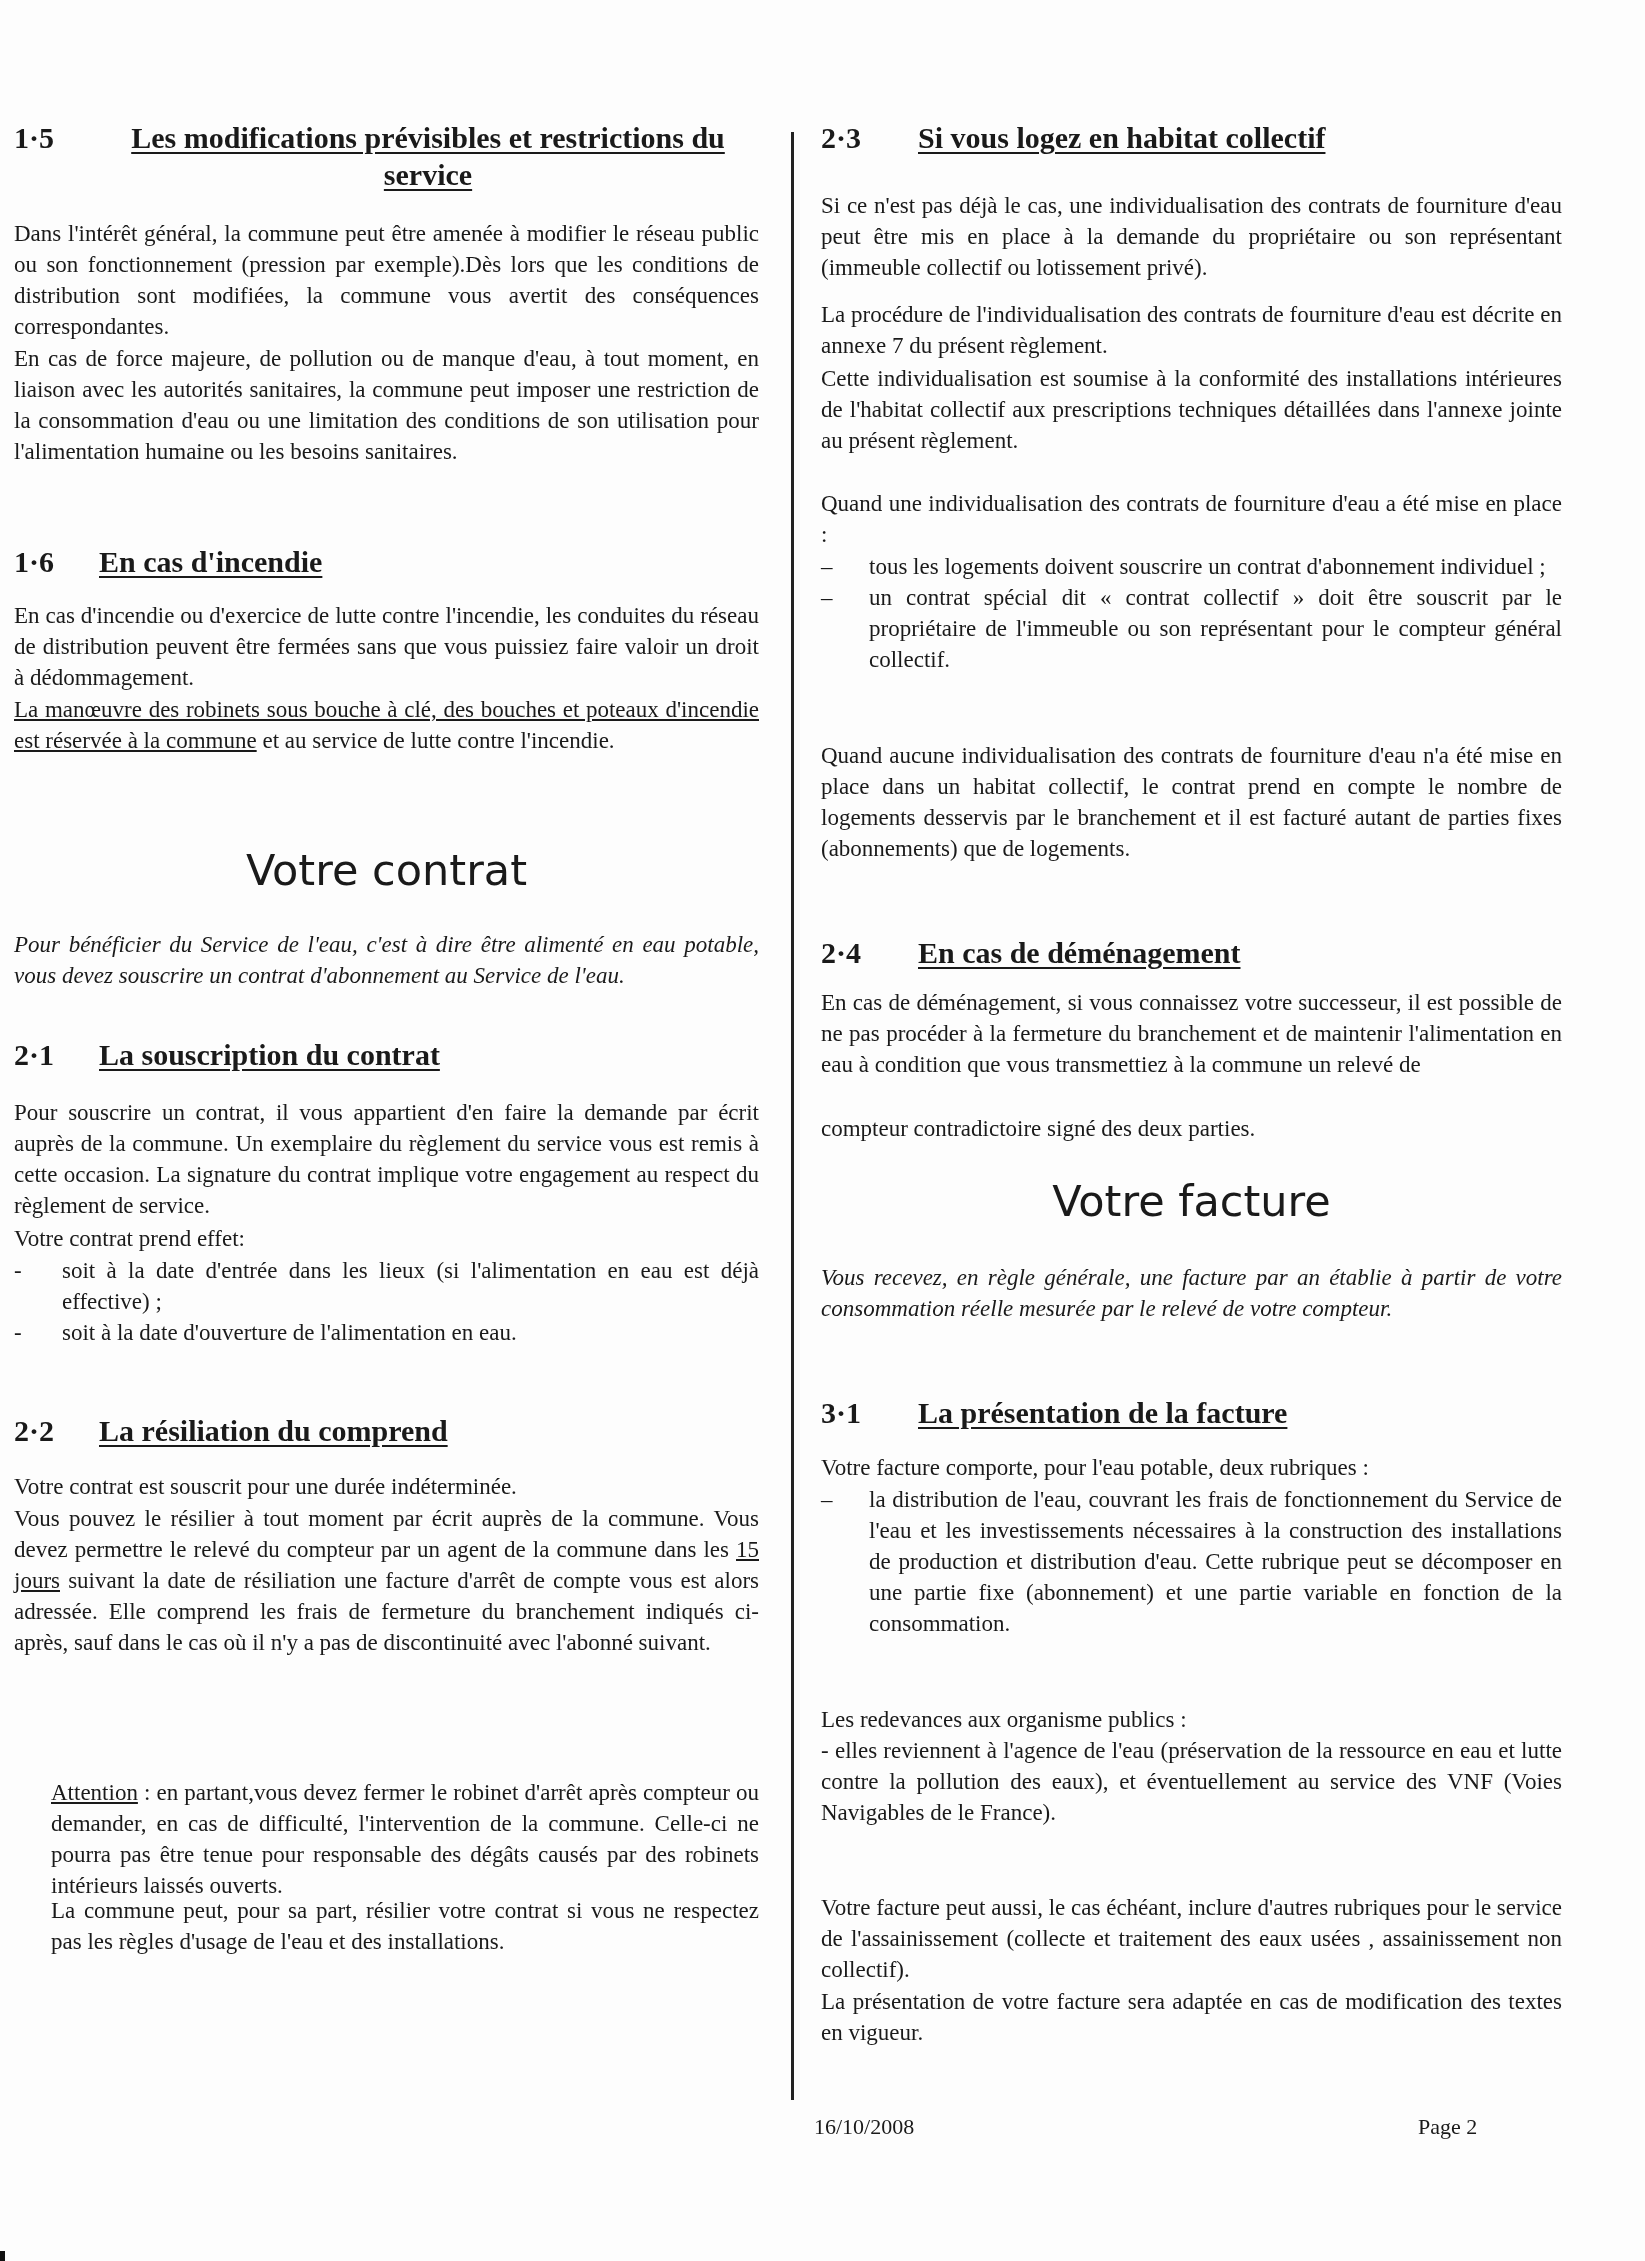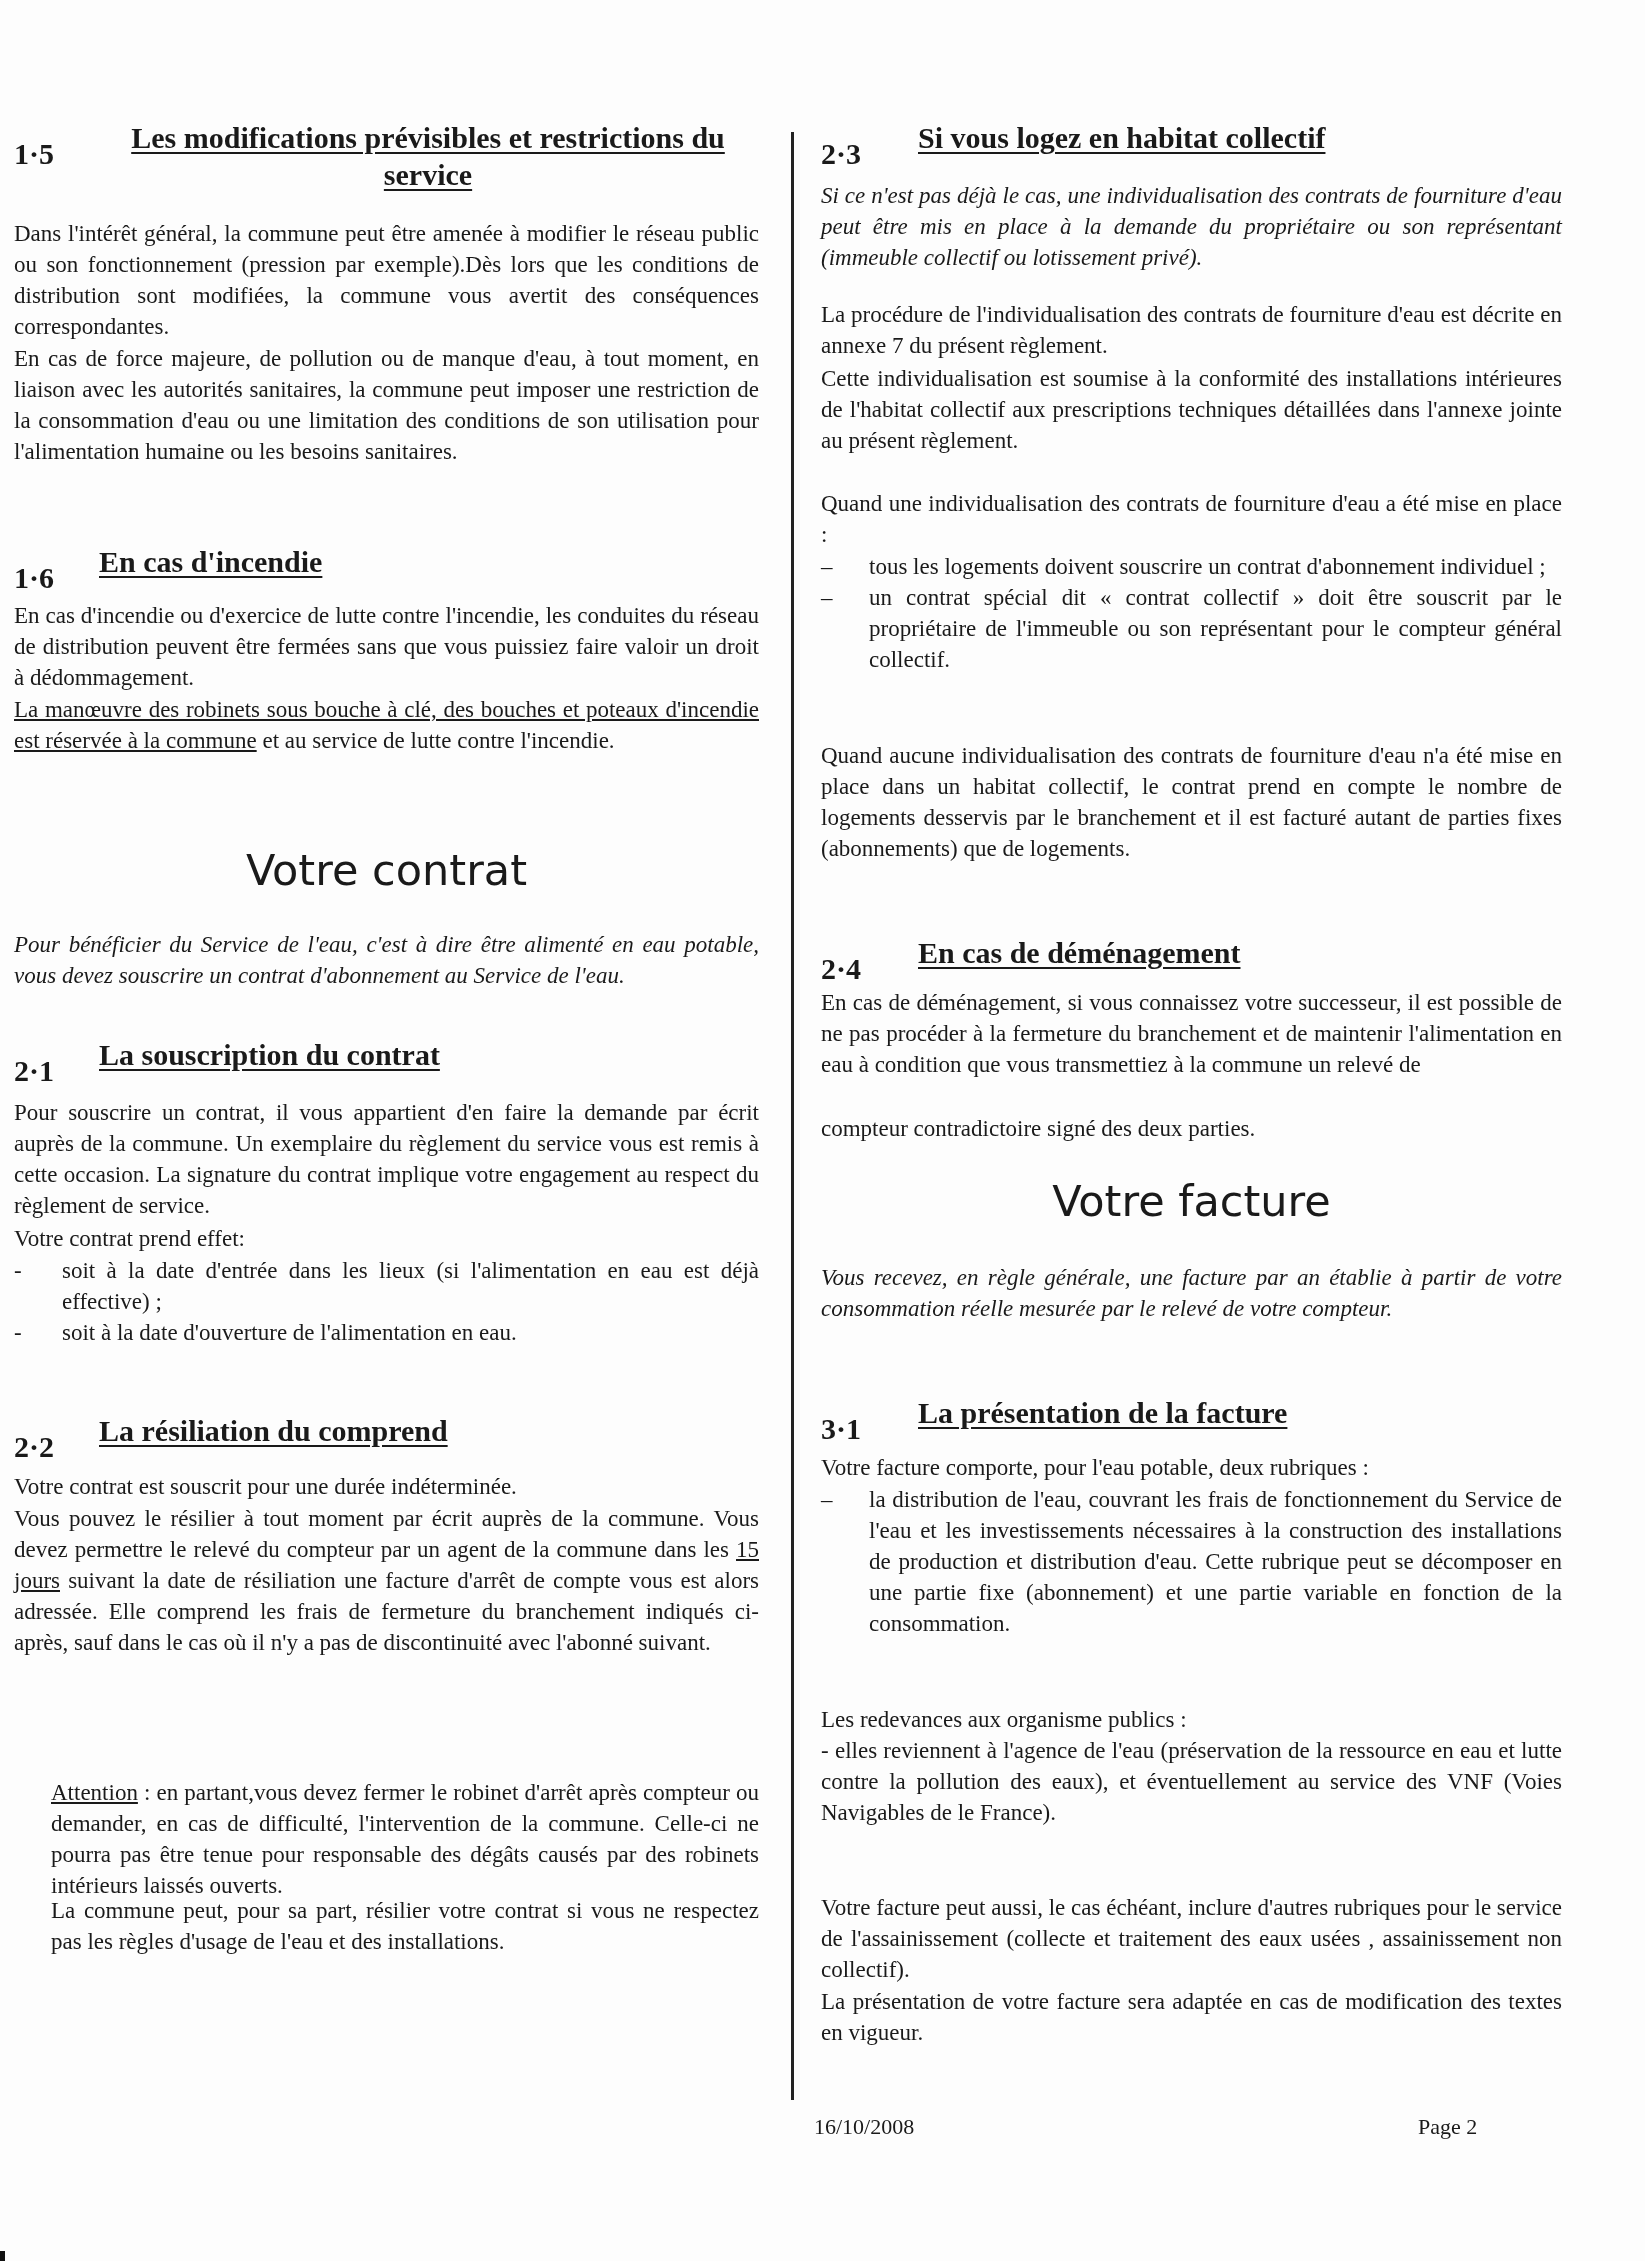--- a/index.html
+++ b/index.html
@@ -7,21 +7,21 @@
     width: 1646px; height: 2261px; background: #fdfdfd; position: relative; overflow: hidden;
     font-family: "Liberation Serif", "DejaVu Serif", serif; color: #1a1a1a;
   }
   .col { position: absolute; top: 0; }
   .col-left { left: 14px; width: 745px; }
   .col-right { left: 821px; width: 741px; }
   .divider { position: absolute; left: 791px; top: 132px; width: 2.6px; height: 1968px; background: #222; }
   .page-mark { position: absolute; left: 0; top: 2251px; width: 4.5px; height: 10.3px; background: #111; }
 
   .heading { position: absolute; font-weight: bold; font-size: 30px; line-height: 37px; }
-  .heading .num { position: absolute; left: 0; top: 0; margin-top: 16px; }
+  .heading .num { position: absolute; left: 0; top: 0; }
   .heading .title { position: absolute; left: 85px; top: 0; text-decoration: underline; text-decoration-thickness: 1.9px; text-underline-offset: 3.9px; white-space: nowrap; }
   .heading.wrap .title { white-space: normal; width: 658px; text-align: center; }
 
   .para { position: absolute; font-size: 23px; line-height: 31px; text-align: justify; }
   .para.italic { font-style: italic; }
   .para .u { text-decoration: underline; }
   .bullets { position: absolute; font-size: 23px; line-height: 31px; margin: 0; padding: 0; list-style: none; }
   .bullets li { position: relative; padding-left: 48px; text-align: justify; }
   .bullets li .dash { position: absolute; left: 0; top: 0; }
 
@@ -75,21 +75,21 @@
   <div class="para" style="top:1769px; left:37px; width:708px;margin-top:8px;"><span class="u">Attention</span><span> : en partant,vous devez fermer le robinet d'arrêt après compteur ou demander, en cas de difficulté, l'intervention de la commune. Celle-ci ne pourra pas être tenue pour responsable des dégâts causés par des robinets intérieurs laissés ouverts.</span></div>
   <div class="para" style="top:1895px; left:37px; width:708px;">La commune peut,  pour sa part,  résilier votre contrat si vous ne respectez pas les règles d'usage de l'eau et des installations.</div>
 </div>
 
 <div class="col col-right">
 
   <div class="heading" style="top:119px; width:741px;">
     <span class="num">2·3</span>
     <span class="title" style="left:97px;">Si vous logez en habitat collectif</span>
   </div>
-  <div class="para" style="top:180px; width:741px;font-style:italic;">Si ce n'est pas déjà le cas, une individualisation des contrats de fourniture d'eau peut être mis en place à la demande du propriétaire ou son représentant (immeuble collectif ou lotissement privé).</div>
+  <div class="para" style="top:190px; width:741px;">Si ce n'est pas déjà le cas, une individualisation des contrats de fourniture d'eau peut être mis en place à la demande du propriétaire ou son représentant (immeuble collectif ou lotissement privé).</div>
   <div class="para" style="top:299px; width:741px;">La procédure de l'individualisation des contrats de fourniture d'eau est décrite en annexe 7 du présent règlement.</div>
   <div class="para" style="top:363px; width:741px;">Cette individualisation est soumise à la conformité des installations intérieures de l'habitat collectif aux prescriptions techniques détaillées dans l'annexe jointe au présent règlement.</div>
   <div class="para" style="top:488px; width:741px;">Quand une individualisation des contrats de fourniture d'eau a été mise en place :</div>
   <ul class="bullets" style="top:551px; width:741px;">
     <li><span class="dash">–</span><span>tous les logements doivent souscrire un contrat d'abonnement individuel ;</span></li>
     <li><span class="dash">–</span><span>un contrat spécial dit « contrat collectif » doit être souscrit par le propriétaire de l'immeuble ou son représentant pour le compteur général collectif.</span></li>
   </ul>
   <div class="para" style="top:740px; width:741px;">Quand aucune individualisation des contrats de fourniture d'eau n'a été mise en place dans un habitat collectif, le contrat prend en compte le nombre de logements desservis par le branchement et il est facturé autant de parties fixes (abonnements) que de logements.</div>
 
   <div class="heading" style="top:934px; width:741px;">

